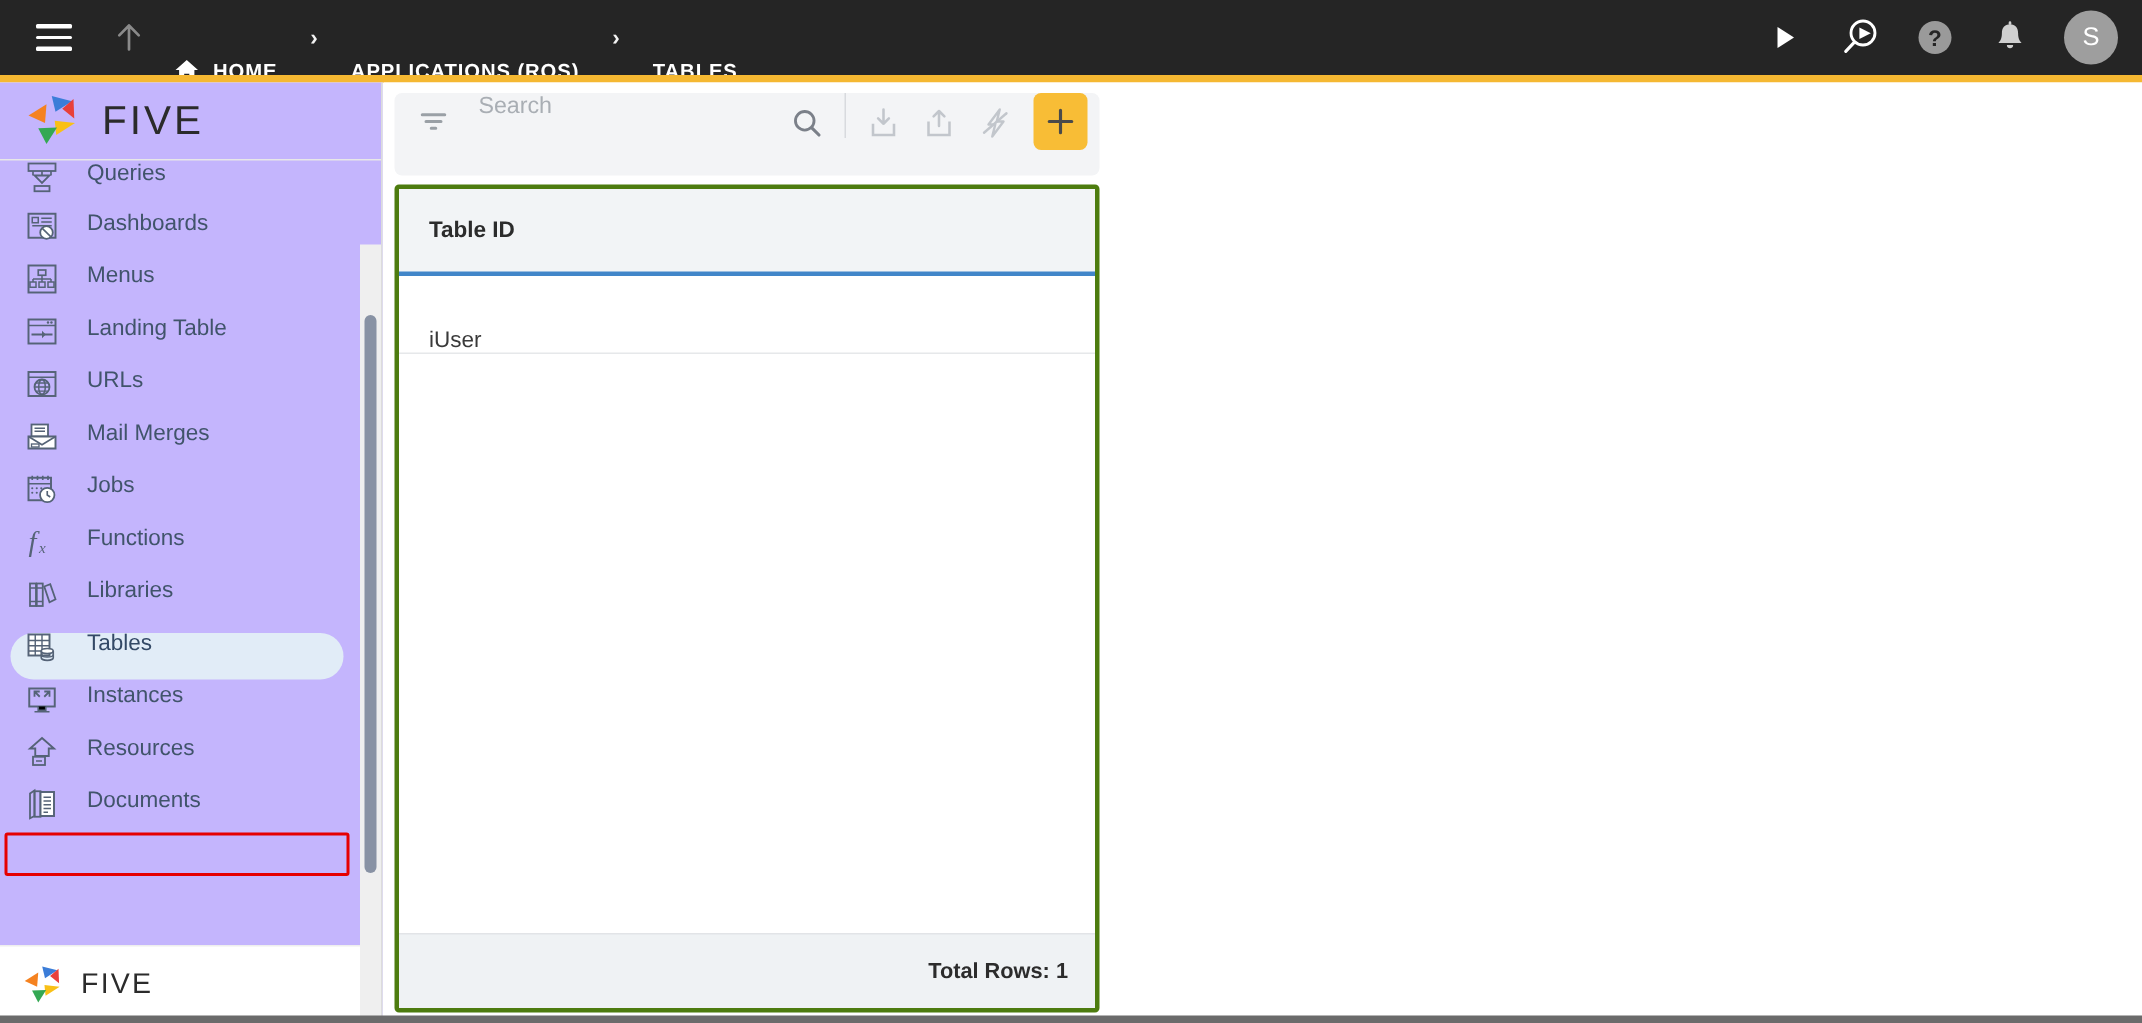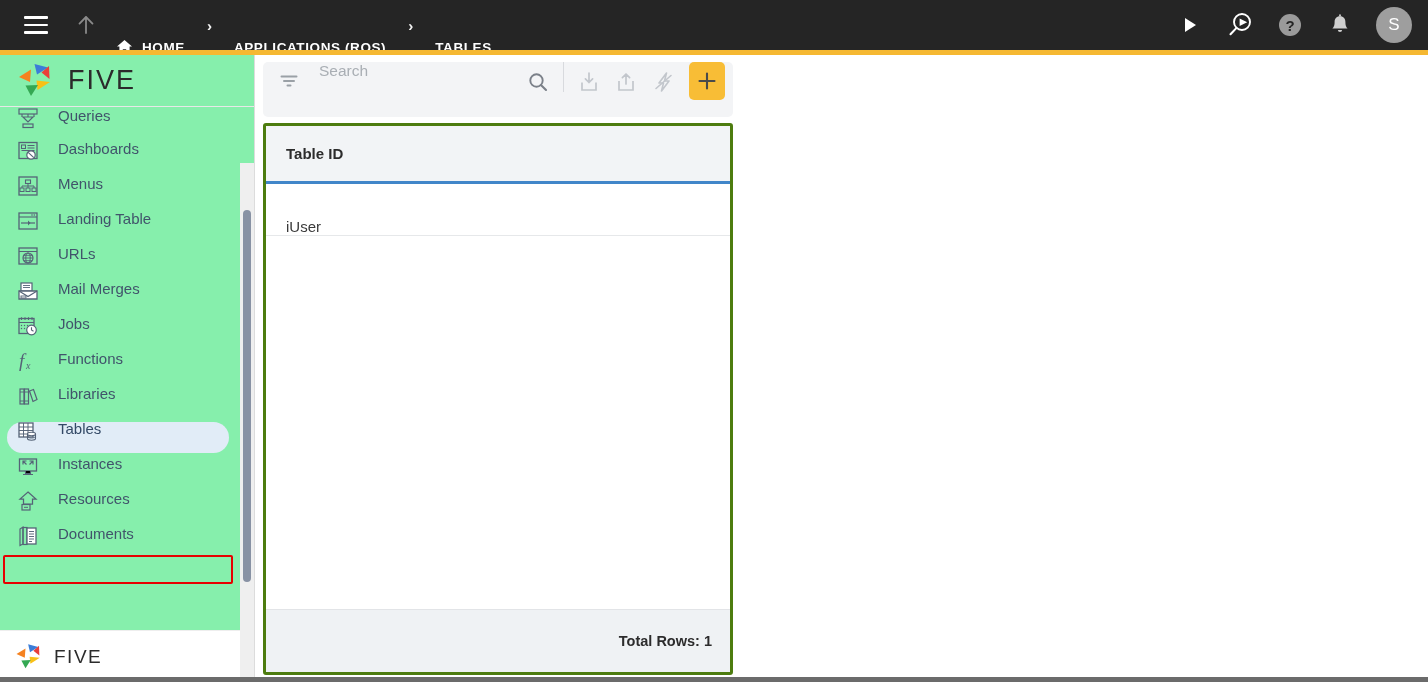--- a/index.html
+++ b/index.html
@@ -43,21 +43,21 @@
     background: #9e9e9e; color: #ffffff;
     display: flex; align-items: center; justify-content: center;
     font-size: 17px; margin-left: 8px; cursor: pointer;
   }
   #accentbar { position: absolute; left: 0; top: 50px; width: 1428px; height: 5px; background: #f5b832; }
 
   
   #sidebar {
     position: absolute; left: 0; top: 55px;
     width: 255px; height: 627px;
-    background: #86efac;
+    background: #c4b5fd;
     border-right: 1px solid #dcdcdc;
   }
   #logo-area {
     height: 52px; display: flex; align-items: center; padding-left: 16px;
     border-bottom: 1px solid #e8e8e8;
   }
   .five-word {
     font-size: 27px; letter-spacing: 2px; color: #2b2b2b;
     margin-left: 10px; font-family: "Liberation Sans", sans-serif;
     -webkit-text-stroke: 0px; font-weight: 400;
@@ -140,21 +140,21 @@
     display: flex; align-items: center; padding-left: 20px;
   }
   #grid-head .col-h { font-size: 15px; font-weight: bold; color: #2c2c2c; }
   #grid-body { flex: 1; background: #ffffff; overflow: hidden; }
   .grid-row {
     height: 52px; display: flex; align-items: flex-end;
     padding-left: 20px; border-bottom: 1px solid #e6e8ea; cursor: pointer;
   }
   .grid-row .cell { font-size: 15px; color: #3a3a3a; }
   #grid-foot {
-    height: 63px; background: #eff2f4; border-top: 1px solid #e2e4e7;
+    height: 50px; background: #eff2f4; border-top: 1px solid #e2e4e7;
     display: flex; align-items: center; justify-content: flex-end;
     padding-right: 18px;
   }
   #grid-foot .total { font-size: 14.5px; font-weight: bold; color: #2c2c2c; }
   #bottombar { position: absolute; left: 0; bottom: 0; width: 1428px; height: 5px; background: #6b6b6b; }
 </style>
 </head>
 <body>
 
 <div id="topbar">

